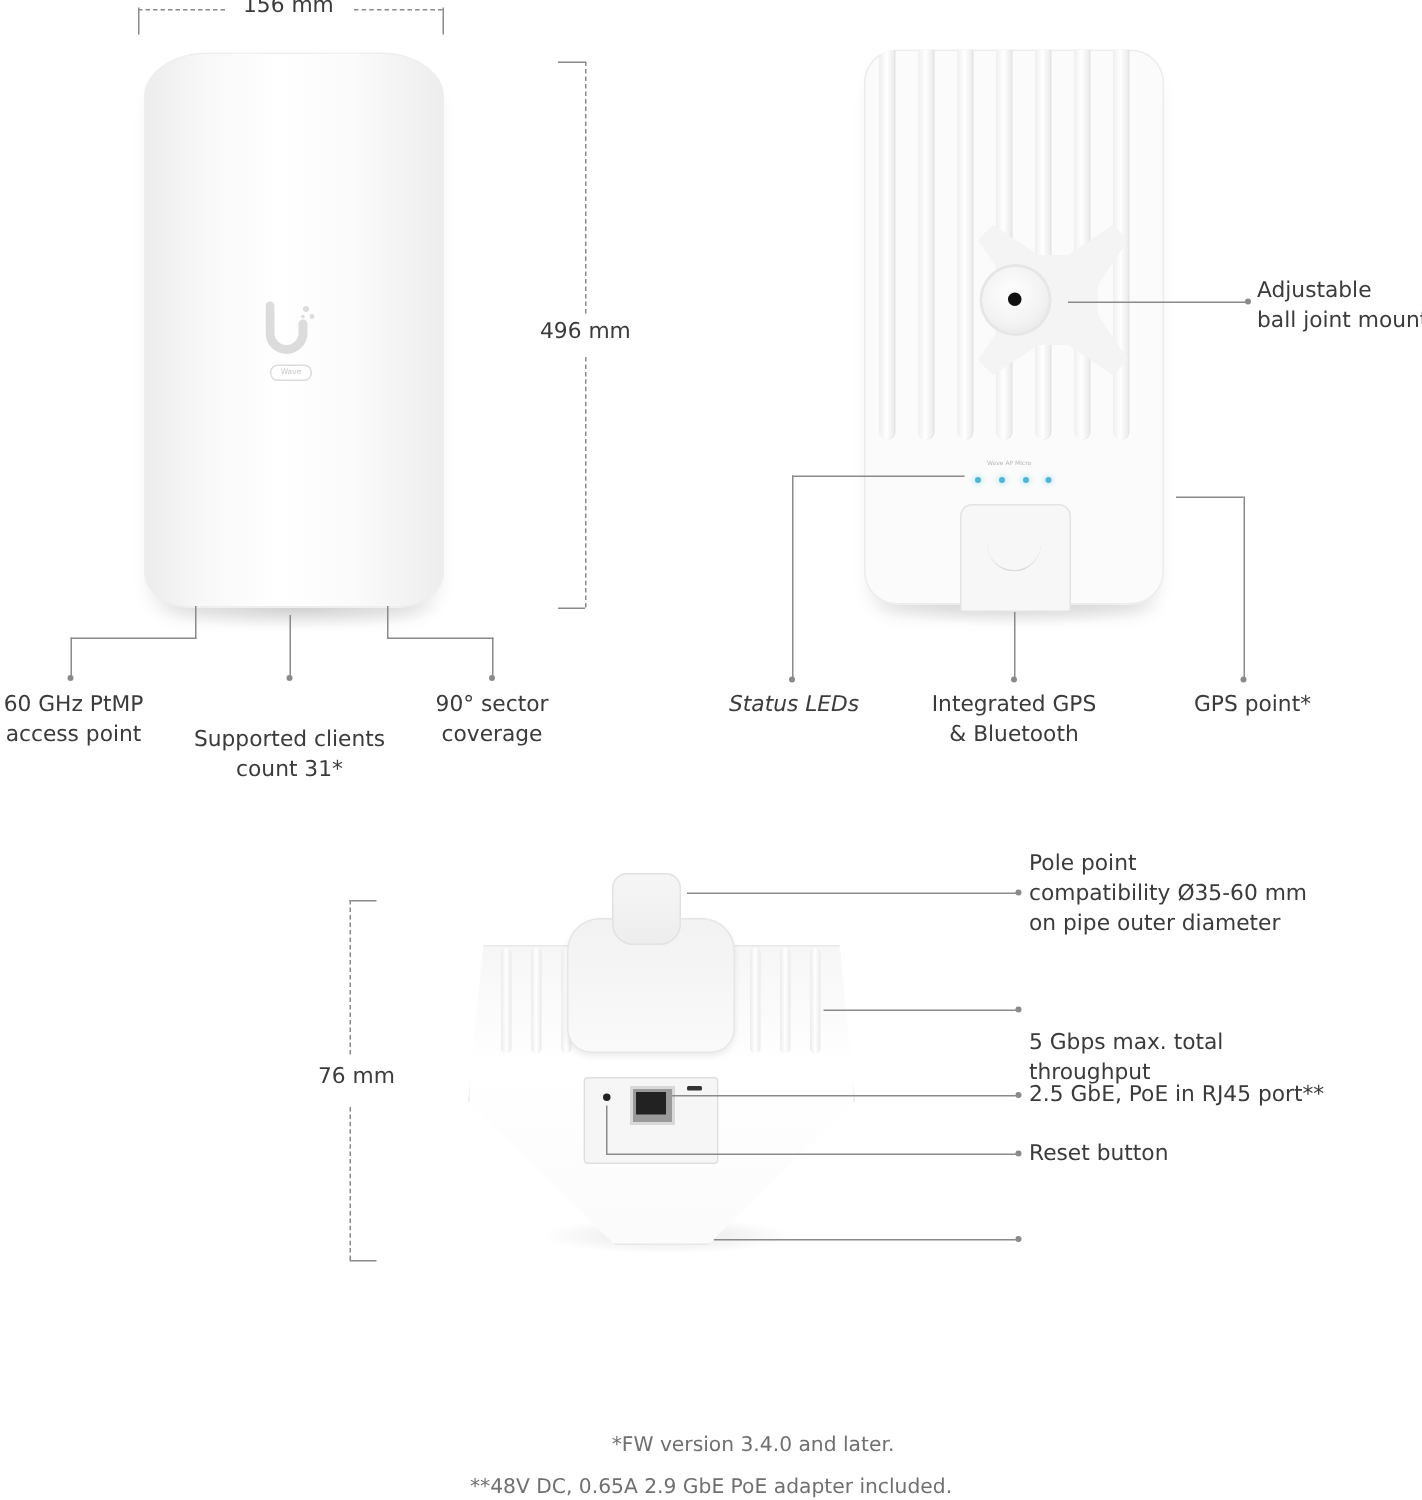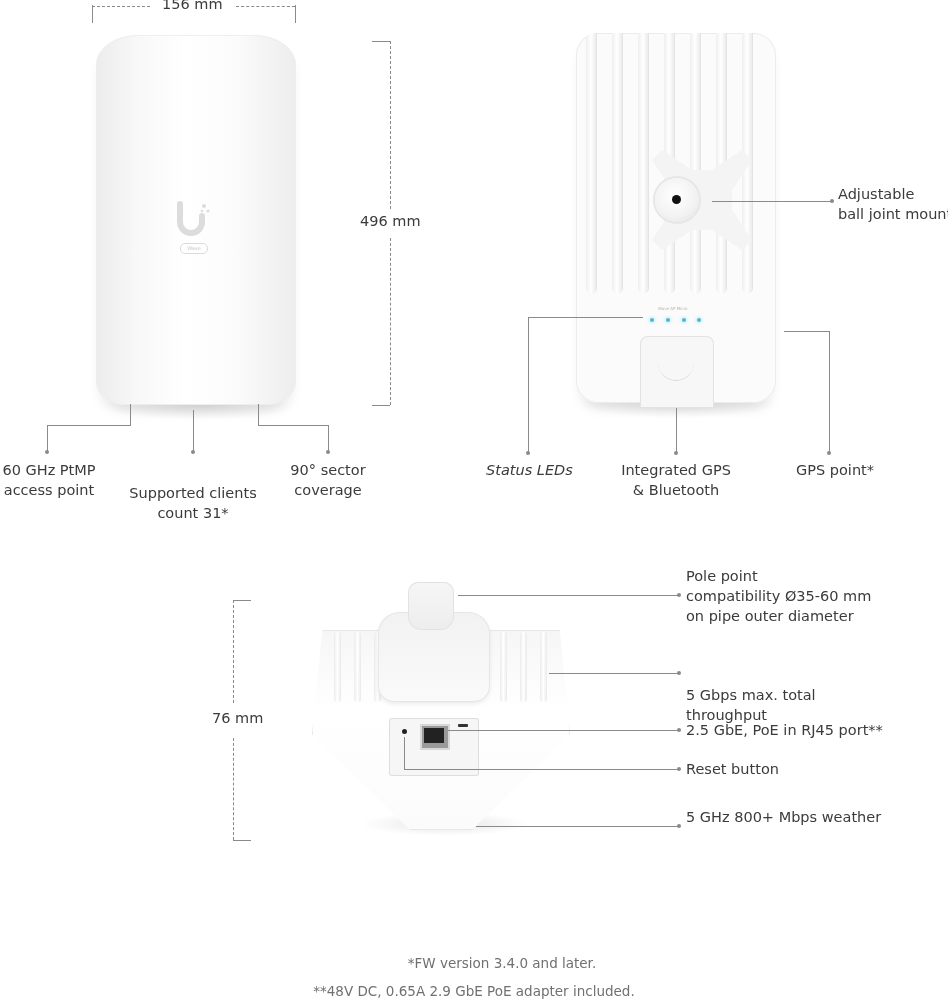--- a/index.html
+++ b/index.html
@@ -212,20 +212,19 @@
   <div class="lbl" style="left:686px;top:720px;">2.5 GbE, PoE in RJ45 port**</div>
 
   <div class="line" style="left:404px;top:737px;width:1px;height:33px;"></div>
   <div class="line" style="left:404px;top:769px;width:274px;height:1px;"></div>
   <div class="dot" style="left:677px;top:767px;"></div>
   <div class="lbl" style="left:686px;top:759px;">Reset button</div>
 
   <div class="line" style="left:476px;top:826px;width:202px;height:1px;"></div>
   <div class="dot" style="left:677px;top:824px;"></div>
   <div class="lbl" style="left:686px;top:807px;">
-    <div>5 GHz 800+ Mbps weather</div>
   </div>
 </div>
 
 <div>
   <div class="lbl center" style="left:0;top:953px;width:948px;font-size:13.5px;color:#707070;margin-left:28px;">*FW version 3.4.0 and later.</div>
   <div class="lbl center" style="left:0;top:981px;width:948px;font-size:13.5px;color:#707070;">**48V DC, 0.65A 2.9 GbE PoE adapter included.</div>
 </div>
 
 </body></html>

